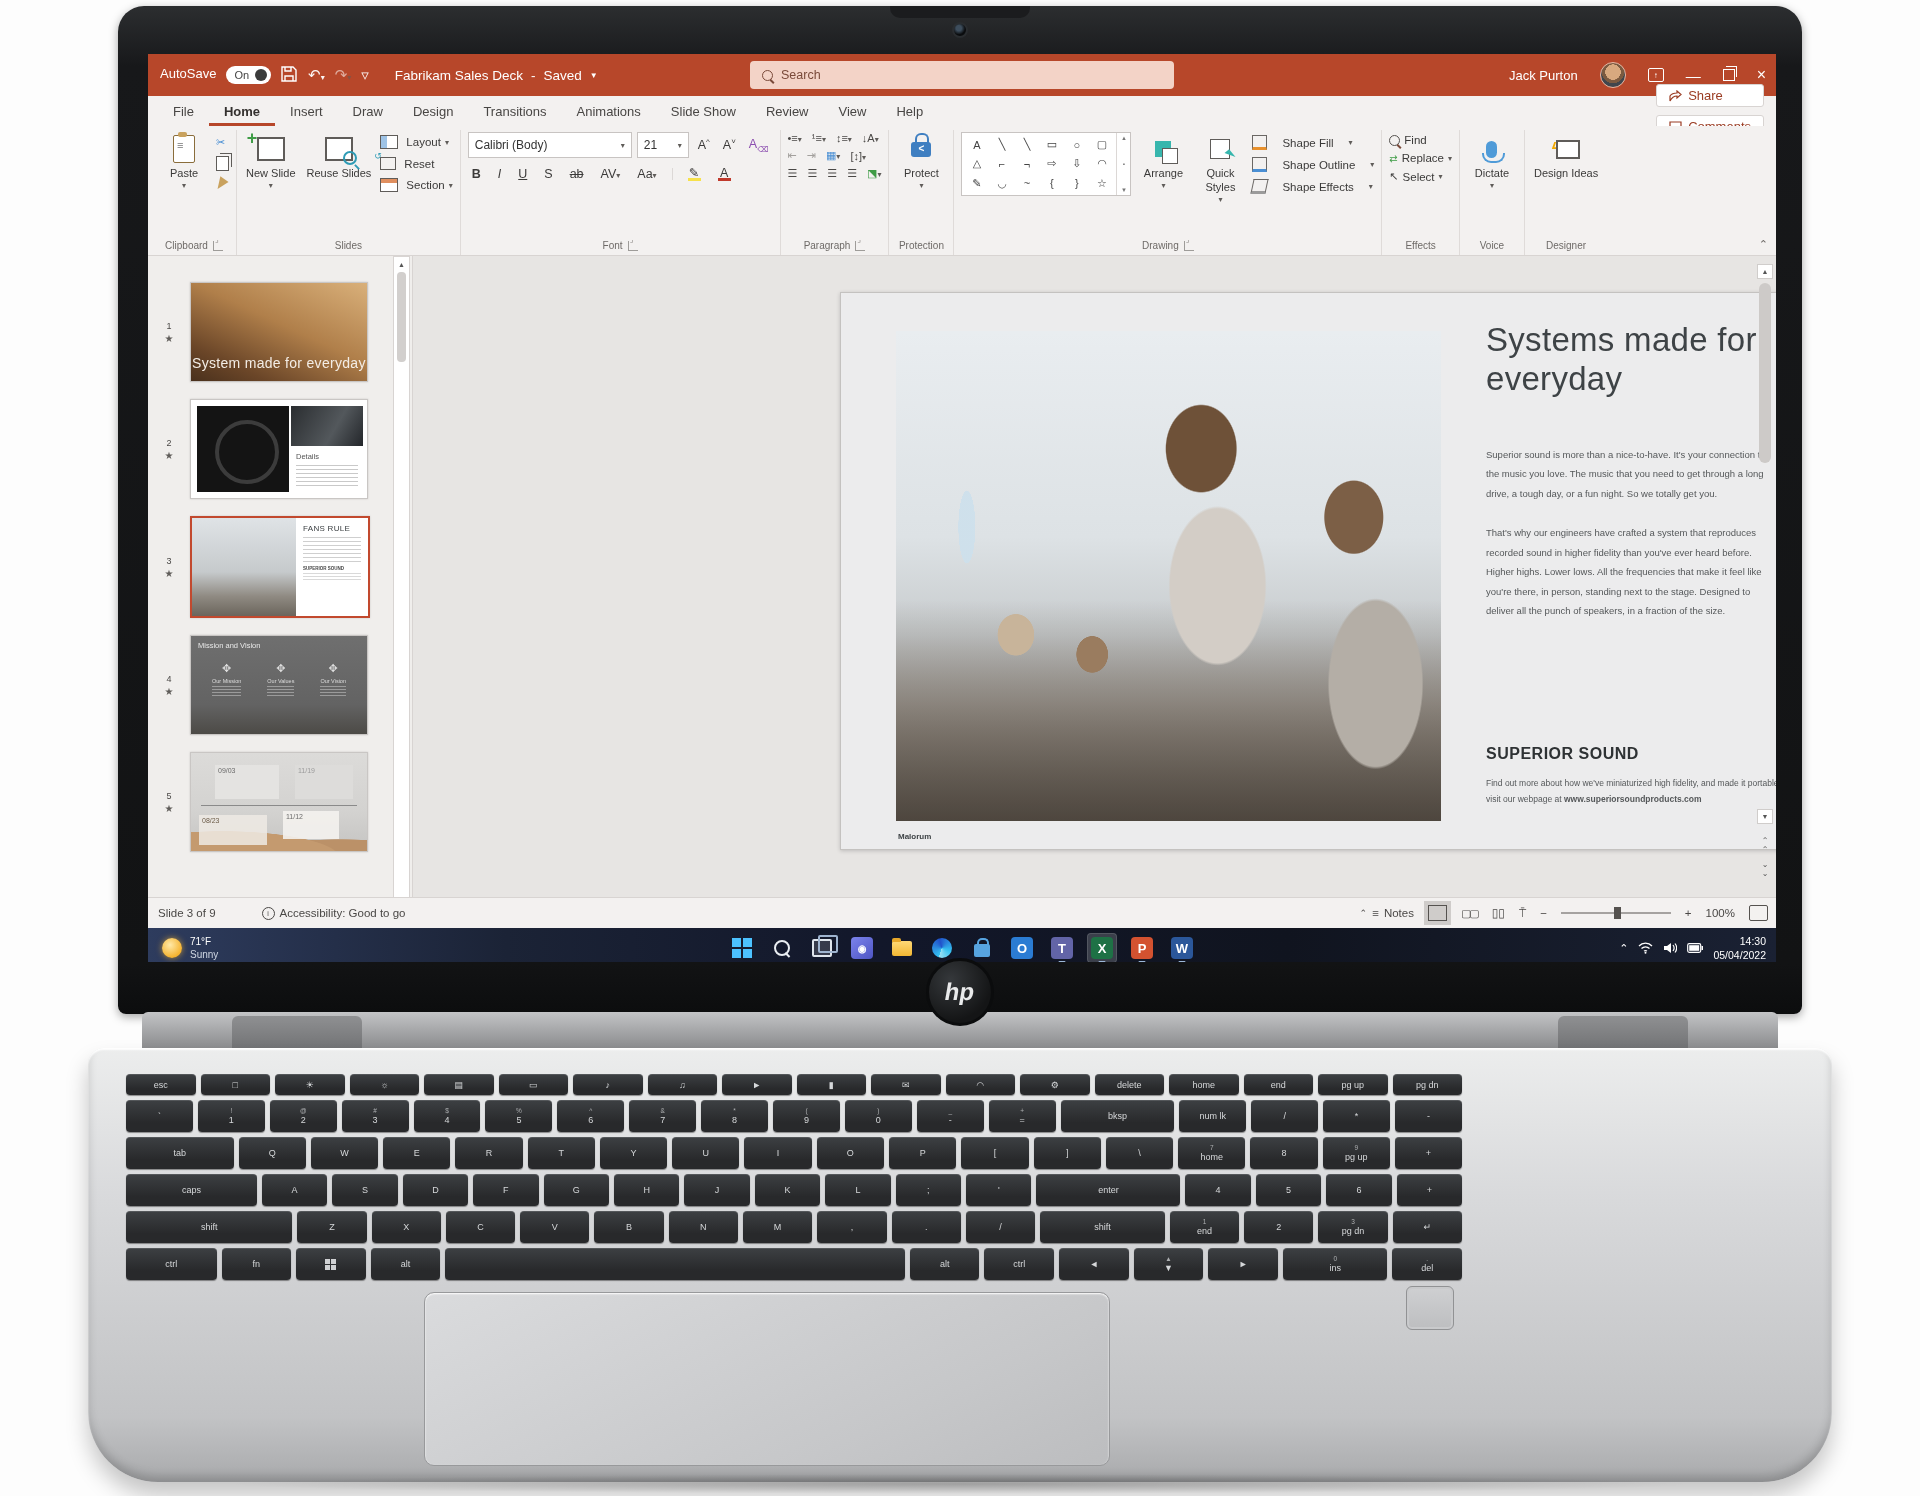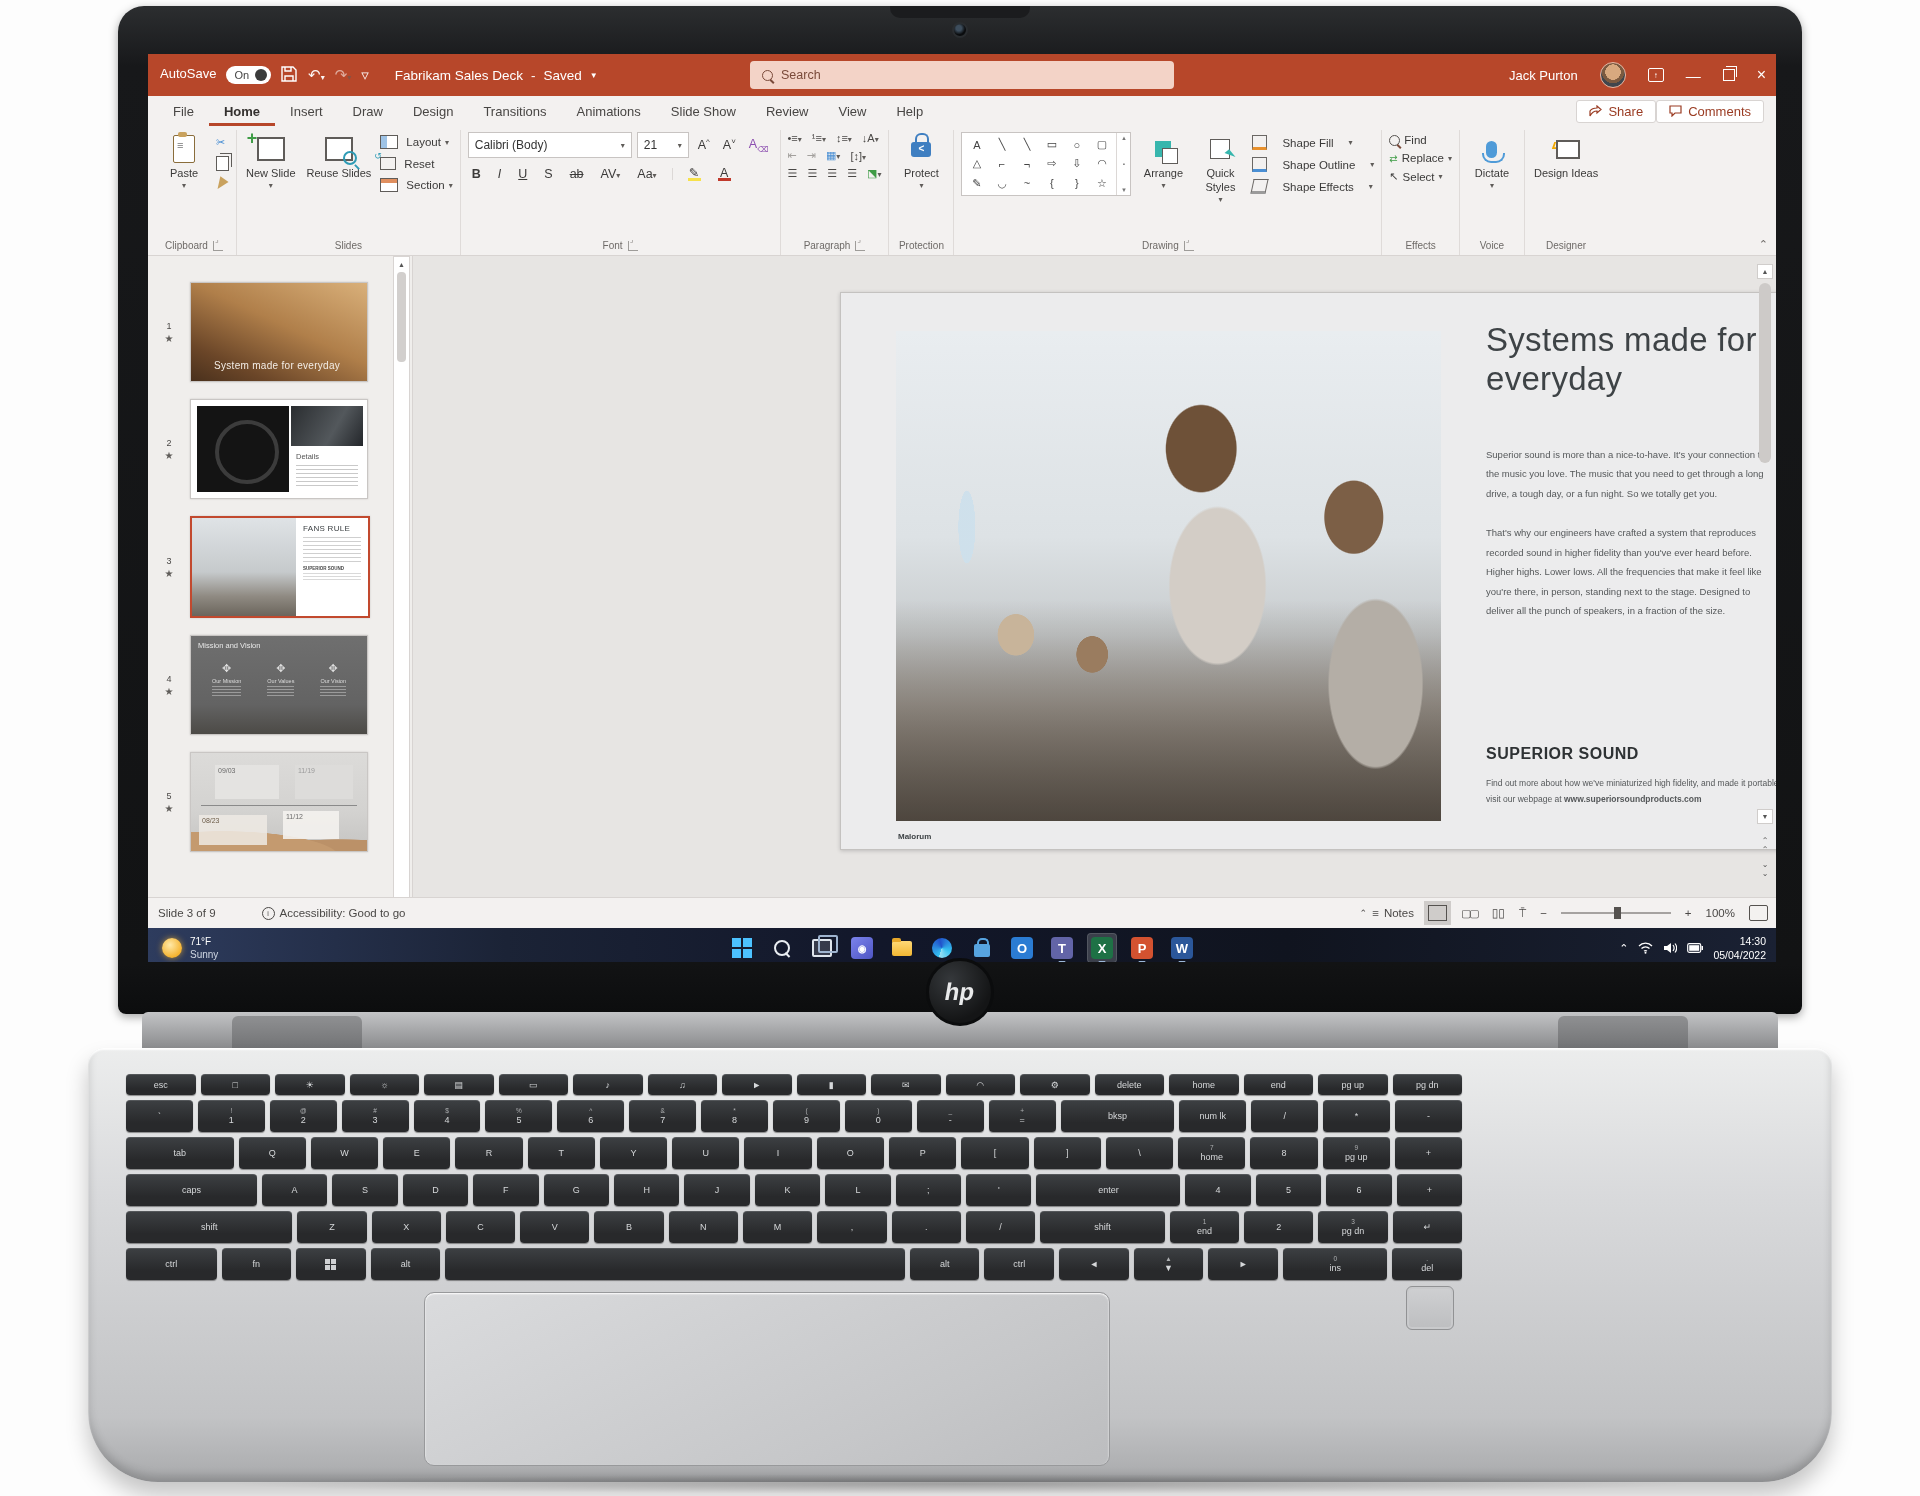--- a/index.html
+++ b/index.html
@@ -58,21 +58,21 @@
   .mag::after{content:"";position:absolute;left:8px;top:8px;width:5px;height:1.5px;background:#7a4a3a;transform:rotate(45deg);transform-origin:0 0;}
   .tb-right{position:absolute;right:10px;top:0;height:42px;display:flex;align-items:center;gap:22px;}
   .avatar{width:24px;height:24px;border-radius:50%;background:radial-gradient(circle at 50% 38%,#d8a97f 0 40%,#7b5a40 41% 58%,#40464d 59%);border:1px solid #e6b9a5;}
   .win-restore{width:10px;height:10px;border:1.2px solid #fff;position:relative;}
   .win-restore::before{content:"";position:absolute;left:2px;top:-4px;width:10px;height:10px;border:1.2px solid #fff;border-bottom:none;border-left:none;}
   .ribbonopts{width:14px;height:12px;border:1.2px solid #fff;border-radius:2px;font-size:8px;display:flex;align-items:center;justify-content:center;}
   
   .tabsrow{height:30px;display:flex;align-items:center;background:#F3F1F0;padding-left:10px;position:relative;}
   .rtab{padding:0 15px;font-size:13px;color:#484644;height:30px;display:flex;align-items:center;}
   .rtab.active{font-weight:bold;color:#33302e;box-shadow:inset 0 -3px 0 #B7472A;}
-  .tabs-right{position:absolute;right:12px;display:flex;}
+  .tabs-right{position:absolute;right:12px;display:flex;gap:8px;flex-direction:column;}
   .pillbtn{display:flex;align-items:center;gap:6px;background:#fff;border:1px solid #d8d4d2;border-radius:3px;
            padding:3px 12px;font-size:13px;color:#9a3b22;}
   
   .ribbon{height:125px;background:#F3F1F0;border-bottom:1px solid #D8D4D2;display:flex;padding:4px 4px 0 4px;}
   .rgroup{display:flex;flex-direction:column;padding:0 7px;border-right:1px solid #DFDBD9;}
   .rg-content{flex:1;display:flex;align-items:flex-start;gap:7px;padding-top:2px;}
   .rg-label{font-size:10px;color:#6e6a67;text-align:center;padding:1px 0 4px;display:flex;align-items:center;justify-content:center;gap:5px;}
   .launcher{width:9px;height:9px;border-left:1px solid #8a8784;border-bottom:1px solid #8a8784;position:relative;opacity:.8}
   .launcher::after{content:"⌟";position:absolute;left:1px;top:-6px;font-size:8px;color:#6e6a67;}
   .bigbtn{display:flex;flex-direction:column;align-items:center;justify-content:flex-start;font-size:11px;color:#3b3a39;
@@ -537,21 +537,21 @@
     <div class="workarea">
       <div class="thumbpanel">
         <div>
             <div class="thumbrow">
               <div class="tgutter">
                 <span>1</span>
                 <span class="tstar">★</span>
               </div>
               <div class="thumb">
                 <div style="position:absolute;inset:0;background:linear-gradient(205deg,#d9b07a 0,#b07f4a 45%,#6b4628 80%,#49301c)"></div>
-                <div style="position:absolute;left:23px;bottom:10px;color:#f3ede6;font-size:10px;letter-spacing:.3px">System made for everyday</div>
+                <div style="position:absolute;left:1px;bottom:10px;color:#f3ede6;font-size:14px;letter-spacing:.3px">System made for everyday</div>
               </div>
             </div>
             <div class="thumbrow">
               <div class="tgutter">
                 <span>2</span>
                 <span class="tstar">★</span>
               </div>
               <div class="thumb">
                 <div style="position:absolute;left:6px;top:6px;width:92px;height:86px;background:#141414">
                   <div style="position:absolute;left:18px;top:14px;width:56px;height:56px;border:4px solid #3c3c3c;border-radius:50%"></div>

